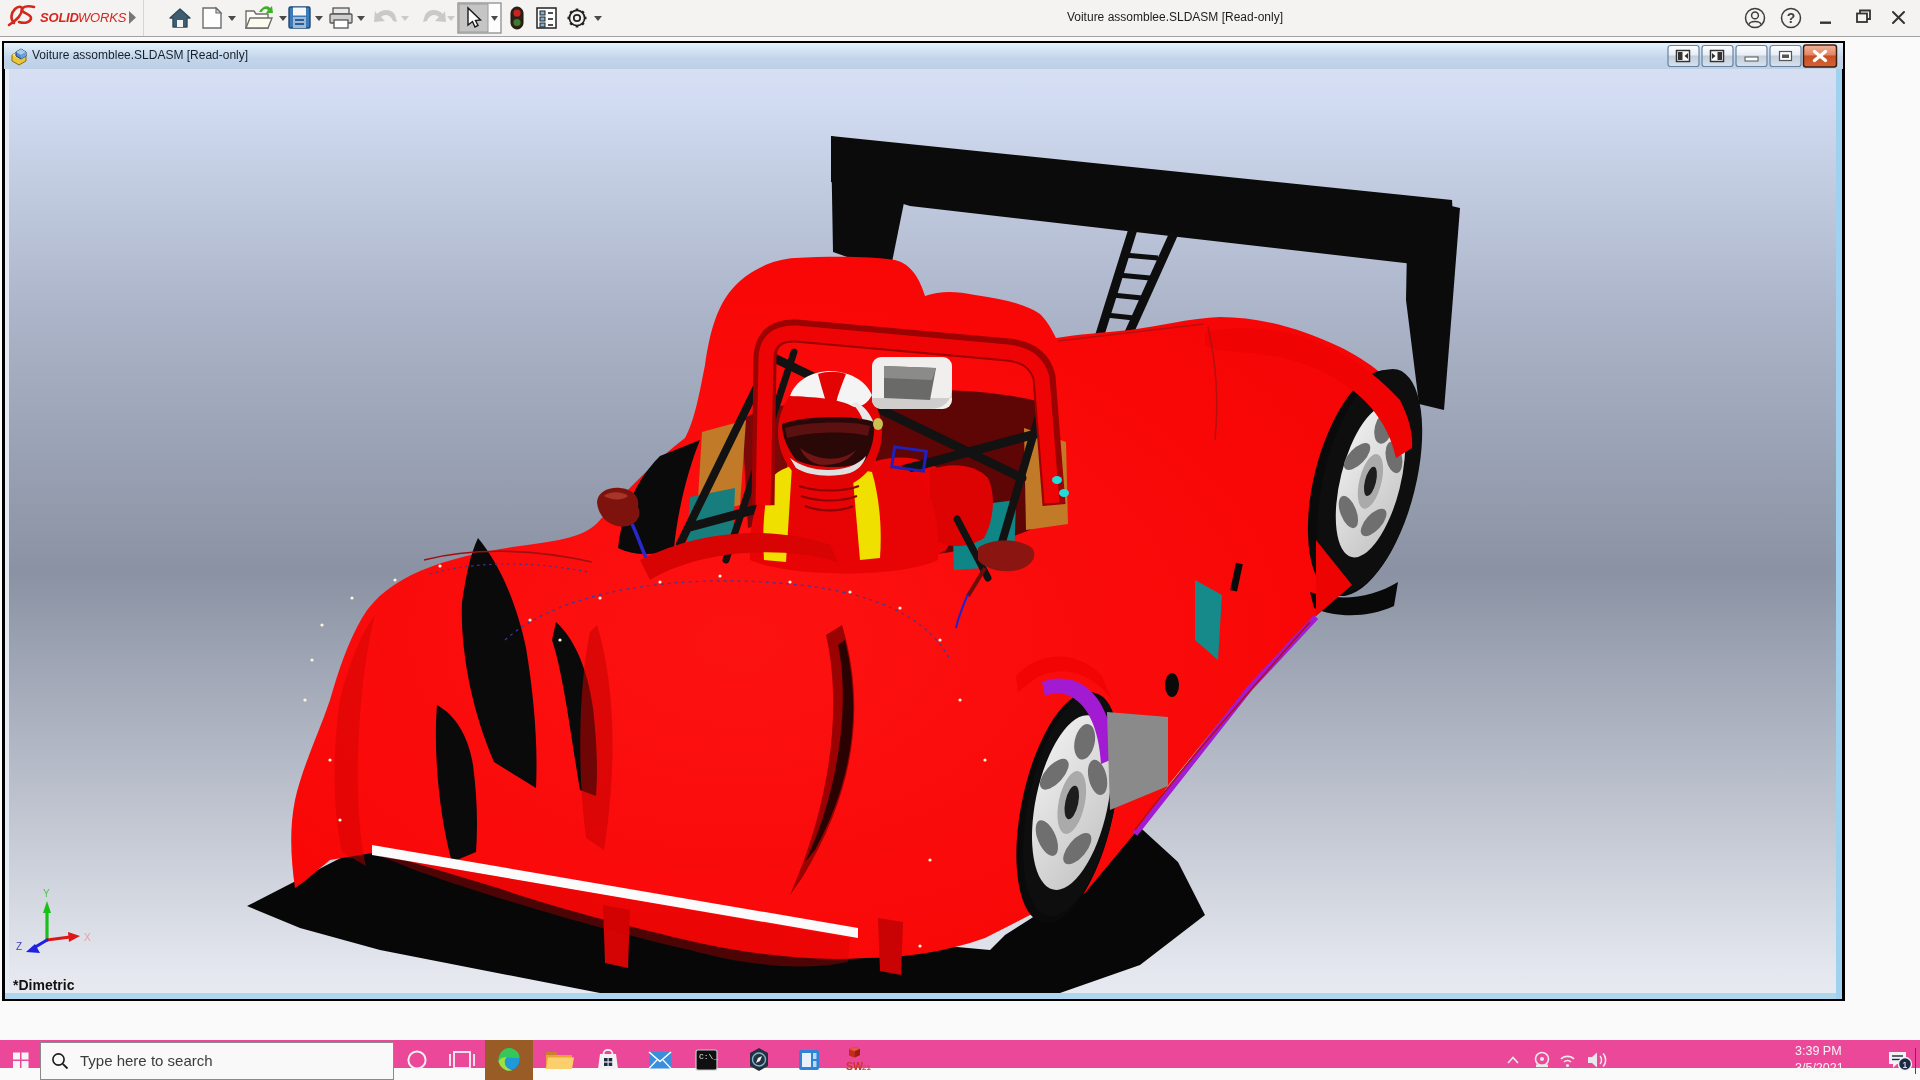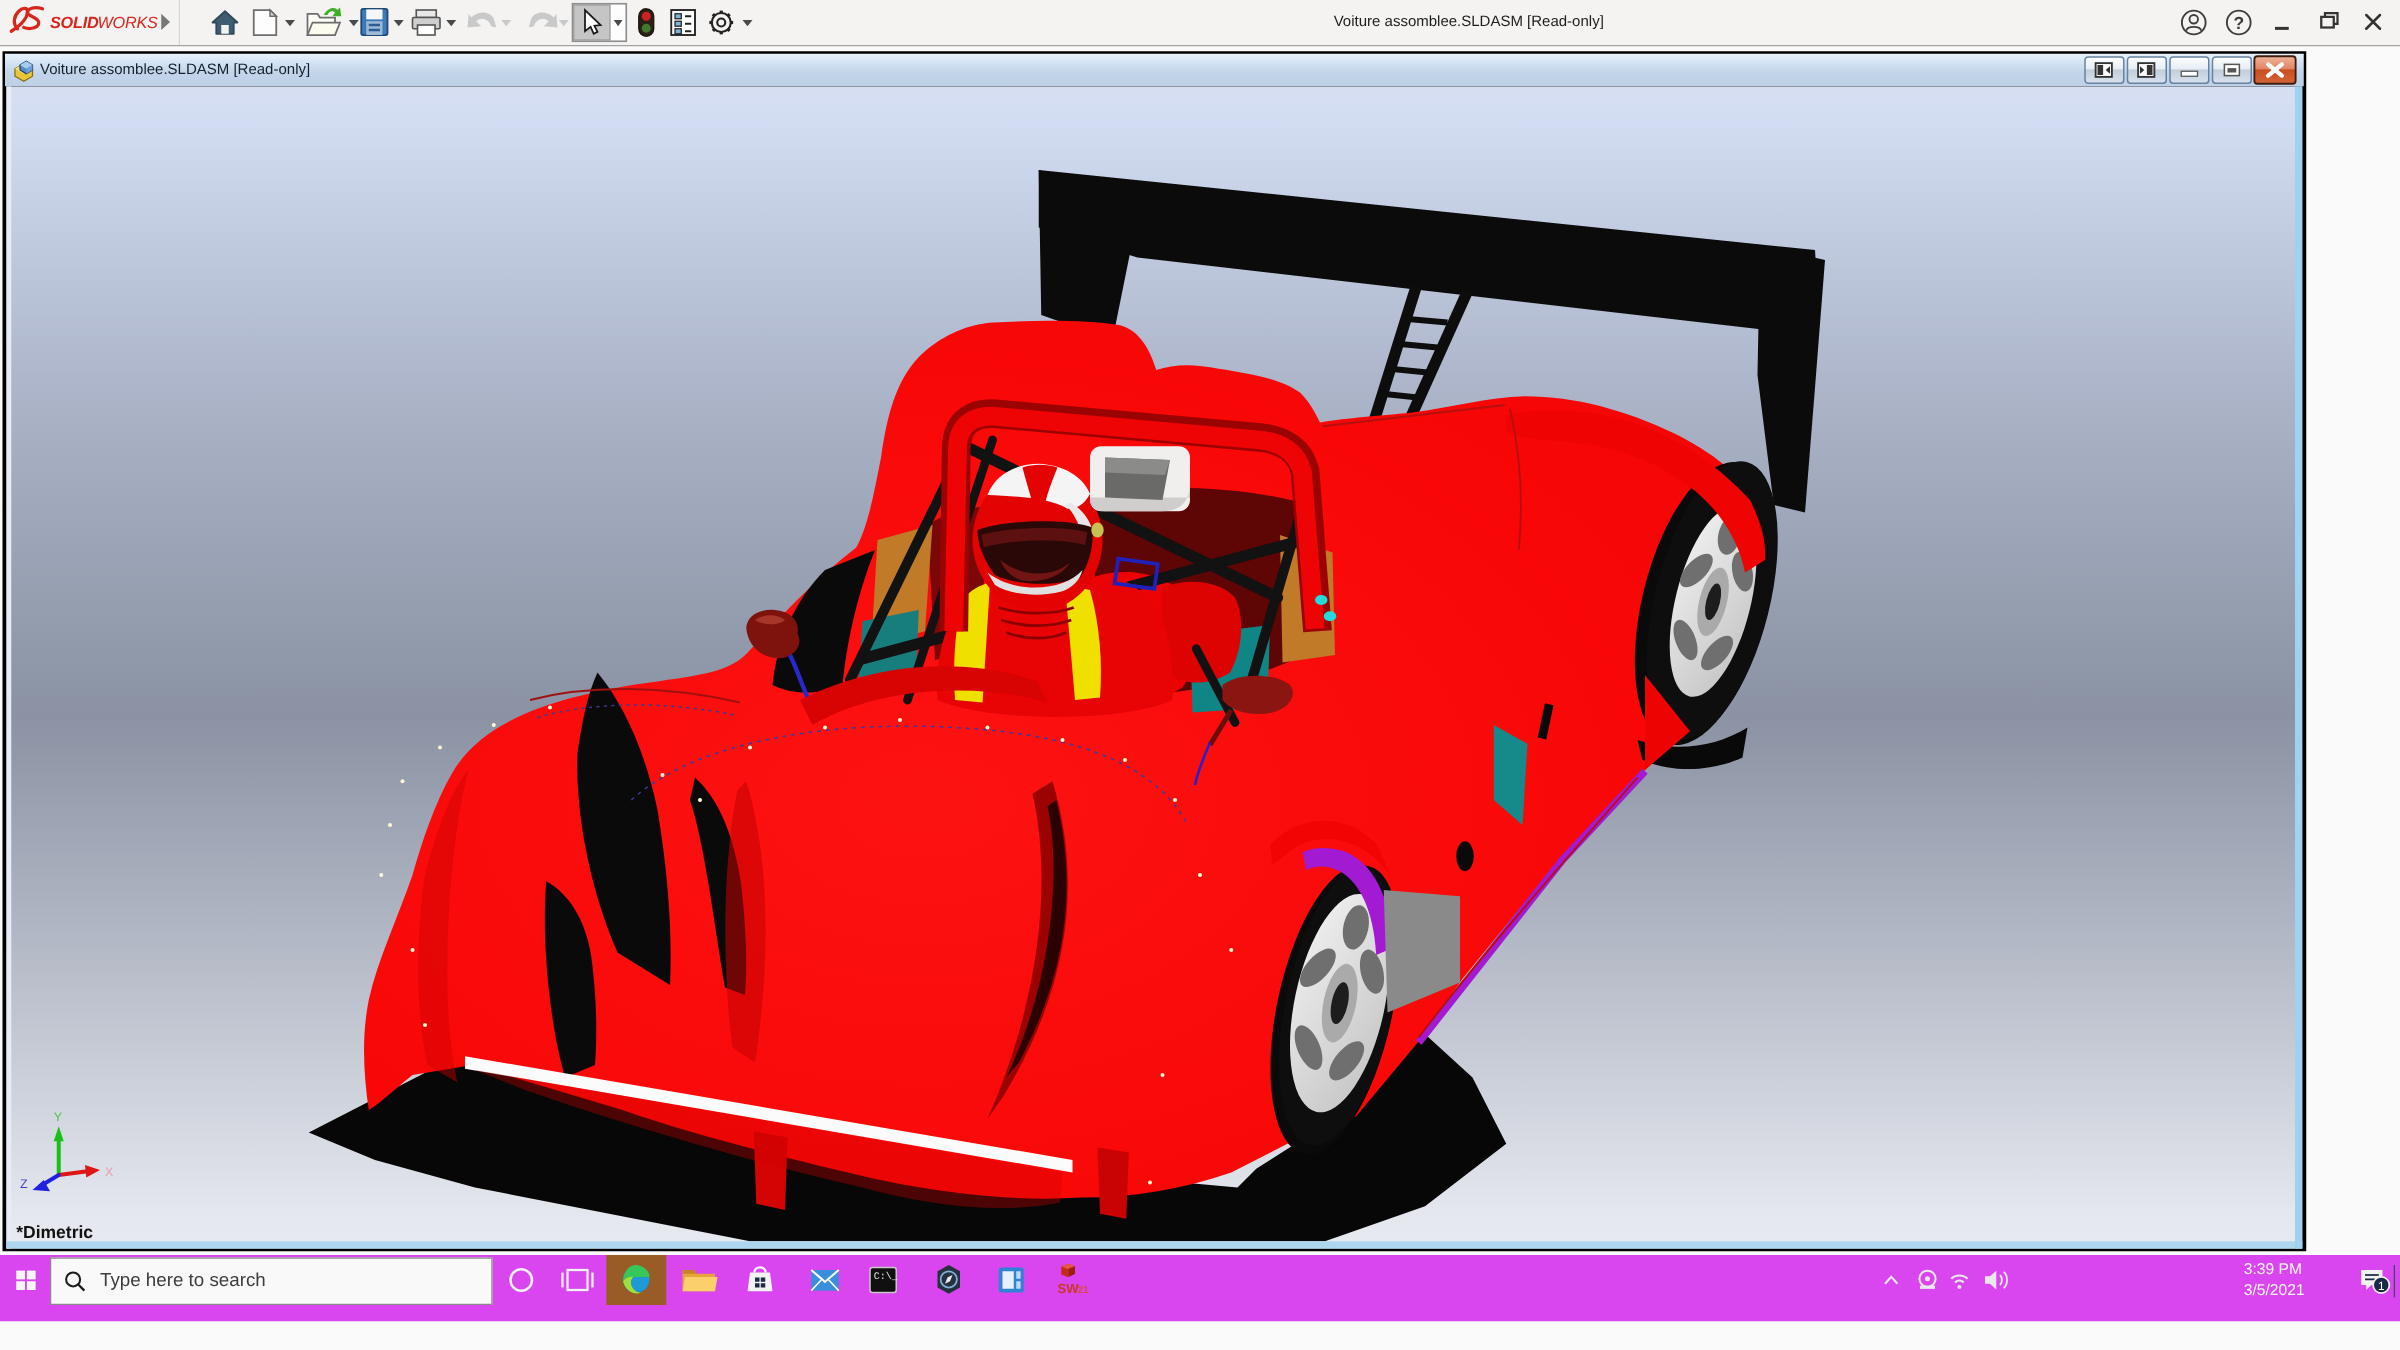--- a/index.html
+++ b/index.html
@@ -5,21 +5,21 @@
   html,body{margin:0;padding:0;width:1920px;height:1080px;overflow:hidden;
     font-family:"Liberation Sans",sans-serif;background:#fafafa;}
   #appbar{position:absolute;left:0;top:0;width:1920px;height:36px;background:#f4f3f1;border-bottom:4px solid #a3a3a3;}
   #apptitle{position:absolute;left:1040px;top:10px;width:270px;text-align:center;font-size:12px;color:#1d1d1d;}
   #mdibg{position:absolute;left:0;top:37px;width:1920px;height:1003px;background:#fbfafa;}
   #docwin{position:absolute;left:2px;top:41px;width:1843px;height:960px;background:#000;}
   #doctitle{position:absolute;left:2px;top:2px;width:1839px;height:26px;
     background:linear-gradient(180deg,#e7f1fb 0%,#d3e3f4 28%,#c2d4e9 60%,#bed0e6 100%);}
   #doctitletext{position:absolute;left:30px;top:7px;font-size:12px;color:#16202c;}
   #viewport{position:absolute;left:3px;top:28px;width:1837px;height:930px;}
-  #taskbar{position:absolute;left:0;top:1004px;width:1920px;height:53px;background:#d946ef;}
+  #taskbar{position:absolute;left:0;top:1040px;width:1920px;height:28px;background:#ec4899;}
 </style>
 </head>
 <body>
 <div id="appbar">
 <svg width="1920" height="36" viewBox="0 0 1920 36">
 
   <g fill="none" stroke="#d5271d" stroke-linecap="round">
     <path d="M9,25 C17,20 22,14 22,9 C22,6 18,6 15,9 C11,13 10,19 14,23" stroke-width="2.6"></path>
     <path d="M34,7 C27,5 22,7 22,10 C22,13 31,14 31,18 C31,22 25,24 19,22" stroke-width="2.6"></path>
   </g>

